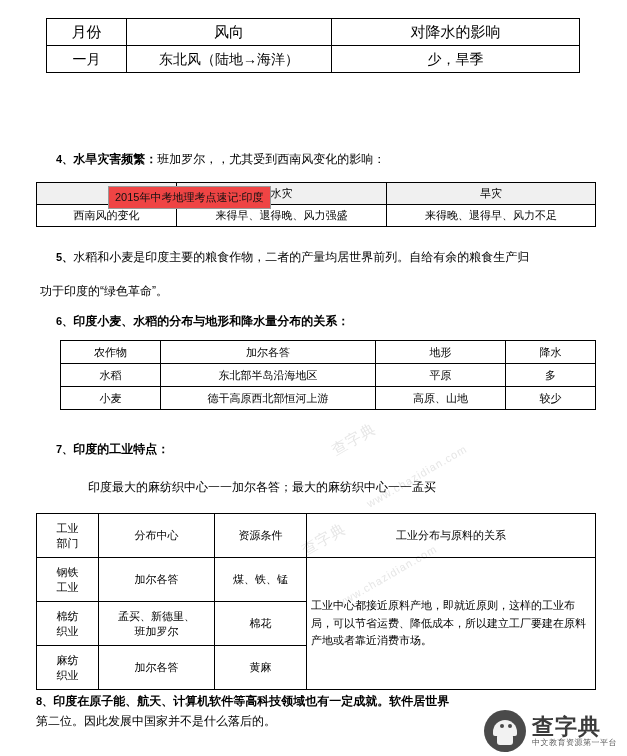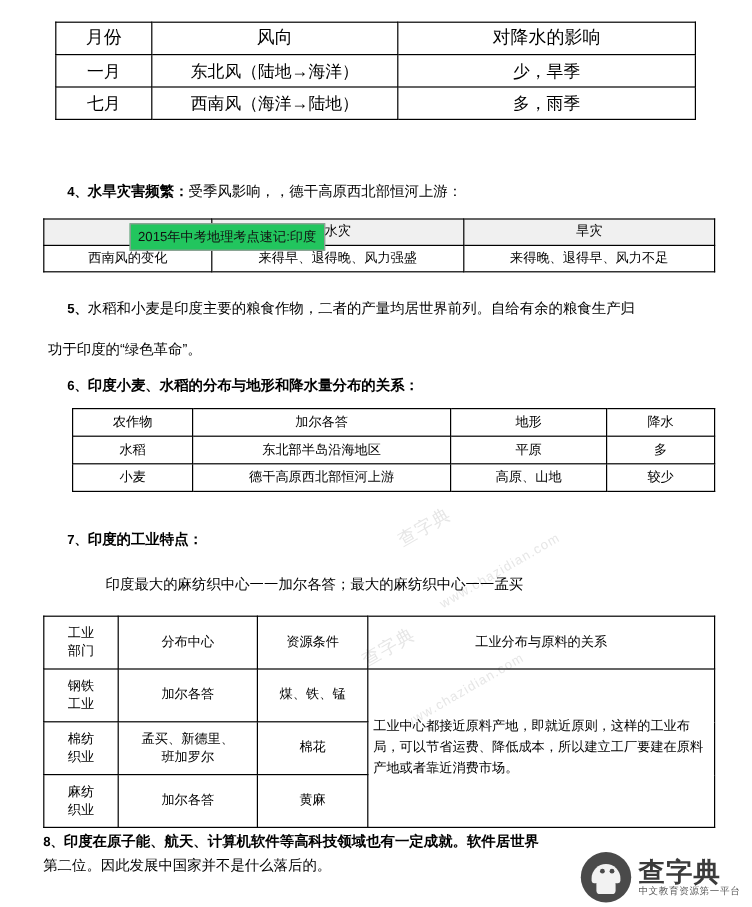--- a/index.html
+++ b/index.html
@@ -67,21 +67,21 @@
   
   .t2-wrap { position:absolute; left: 36px; top: 182px; width: 560px; }
   .t2 td { height: 22px; font-size: 12px; text-align:center; }
   .t2 .shade { background: #f0f0f0; }
 
   
   .tooltip {
     position: absolute;
     left: 108px;
     top: 186px;
-    background: #22c55e;
+    background: #ef4444;
     border: 1px solid #9a9a9a;
     font-size: 11px;
     padding: 3px 6px;
     color: #111;
     white-space: nowrap;
     z-index: 5;
   }
 
   
   .t3-wrap { position:absolute; left: 36px; top: 340px; width: 560px; padding-left: 24px; }
@@ -162,31 +162,26 @@
           <tr>
         <td class="h">月份</td>
         <td class="h">风向</td>
         <td class="h">对降水的影响</td>
       </tr>
       <tr>
         <td class="c">一月</td>
         <td class="c">东北风（陆地→海洋）</td>
         <td class="c">少，旱季</td>
       </tr>
-      <tr>
-        <td class="c">七月</td>
-        <td class="c">西南风（海洋→陆地）</td>
-        <td class="c">多，雨季</td>
-      </tr>
     </tbody>
       </table>
   </div>
 
   <div class="para" style="left:56px; top:150px; width:520px;">
-    <span class="num">4、</span><span class="bold">水旱灾害频繁：</span><span>受季风影响，，德干高原西北部恒河上游：</span>
+    <span class="num">4、</span><span class="bold">水旱灾害频繁：</span><span>班加罗尔，，尤其受到西南风变化的影响：</span>
   </div>
 
   <div class="t2-wrap">
     <table class="doc t2">
       <colgroup>
           <col style="width:140px">
           <col style="width:210px">
           <col>
         </colgroup>
       <tbody>

